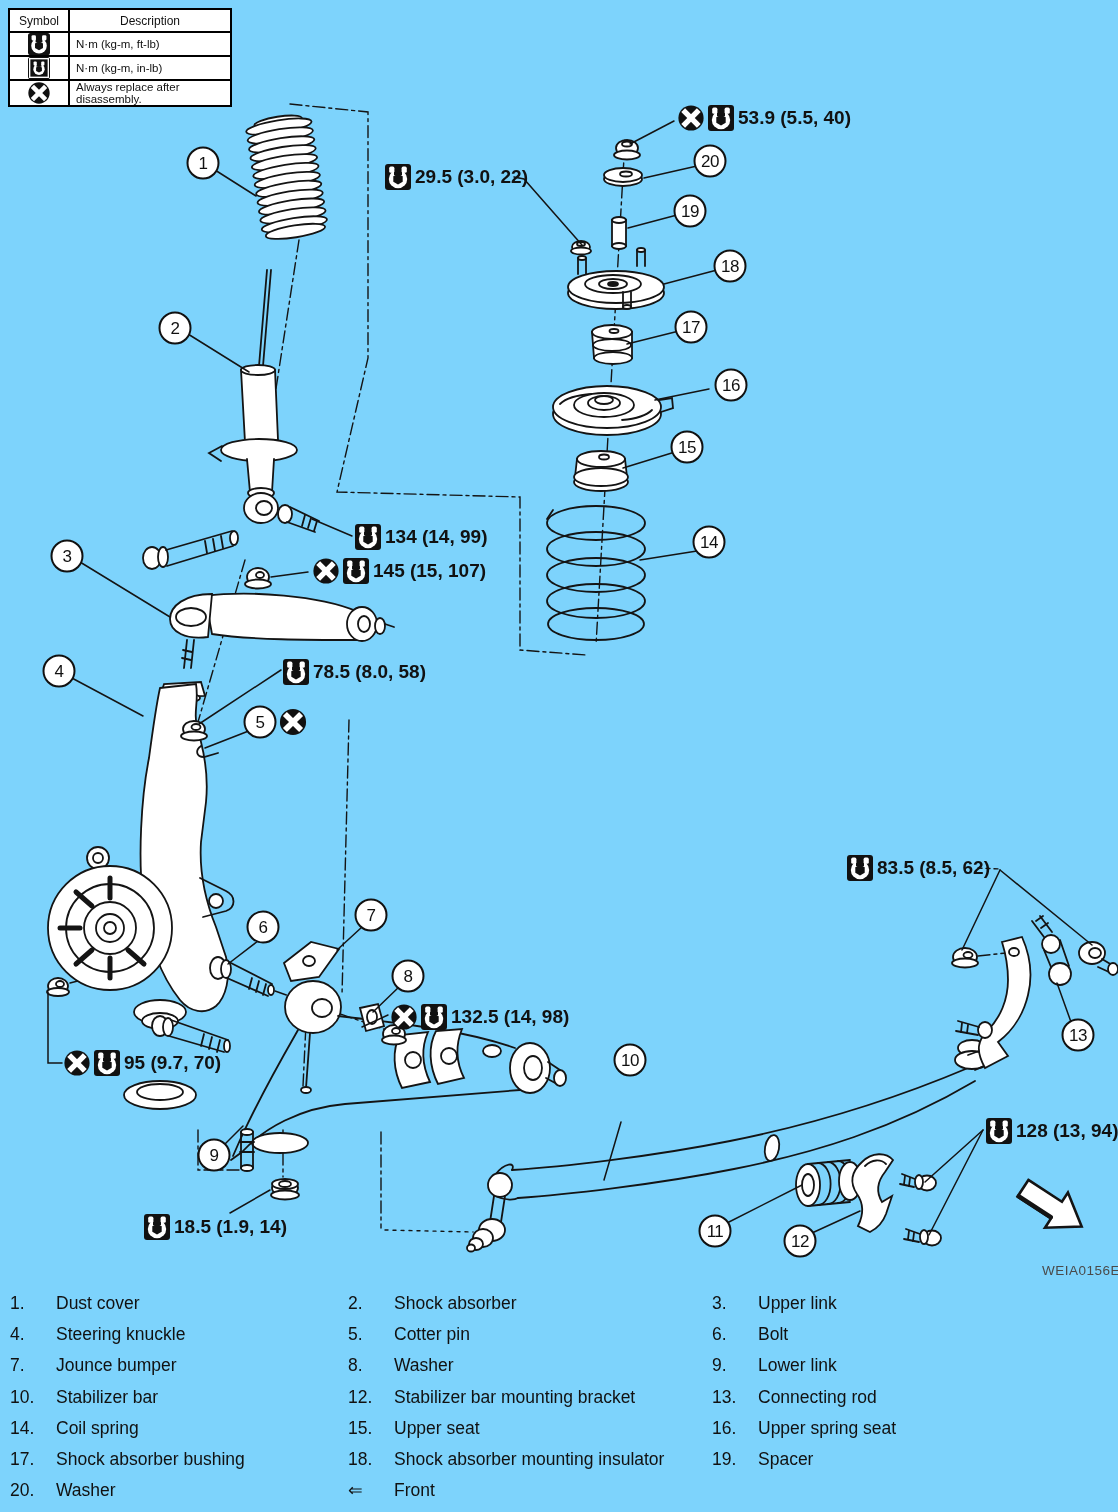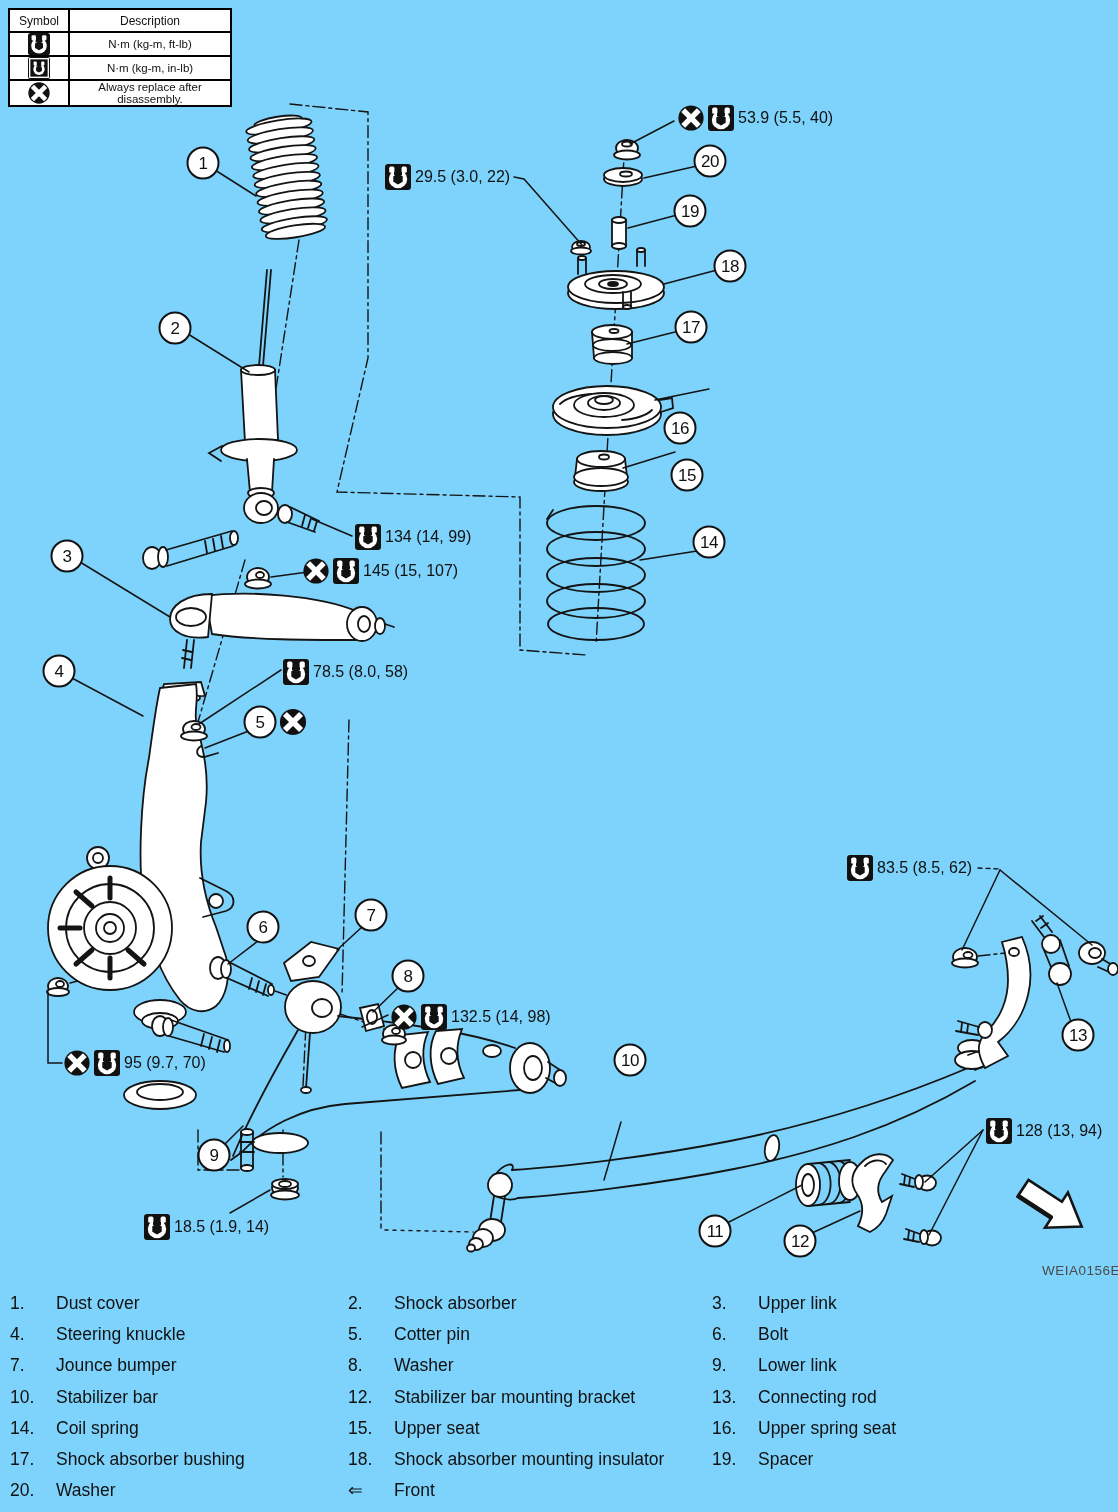--- a/index.html
+++ b/index.html
@@ -4,28 +4,28 @@
 <style>
   html,body{margin:0;padding:0;background:#fff;}
   body{font-family:"Liberation Sans",sans-serif;color:#111;}
   #page{position:relative;width:1118px;height:1512px;background:#7dd3fc;overflow:hidden;}
   svg{display:block;}
   
   .legend{position:absolute;left:8px;top:8px;border-collapse:collapse;background:#fff;}
   .legend td{border:2px solid #000;font-size:11.5px;padding:0 6px;height:21px;vertical-align:middle;}
   .legend .hdr td{text-align:center;font-size:12px;}
   .legend .sym{width:46px;text-align:center;}
-  .legend .desc{width:148px;text-align:center;}
+  .legend .desc{width:148px;}
   .licon{display:inline-block;vertical-align:middle;}
   
   .callout{position:absolute;display:flex;align-items:center;gap:3px;transform:translate(-50%,-50%);}
   .bubble{width:29px;height:29px;border:2.2px solid #111;border-radius:50%;background:#fff;
           display:flex;align-items:center;justify-content:center;font-size:17px;letter-spacing:-0.5px;}
   .torque{position:absolute;display:flex;align-items:center;gap:4px;transform:translateY(-50%);}
-  .torque .t{font-size:16px;font-weight:normal;white-space:nowrap;}
+  .torque .t{font-size:19px;font-weight:bold;white-space:nowrap;}
   .badge{width:26px;height:26px;flex:0 0 26px;}
   .callout .badge{width:27px;height:27px;flex:0 0 27px;}
   
   .figcode{position:absolute;left:1042px;top:1263px;font-size:13.5px;color:#4a4a4a;letter-spacing:0.5px;}
   
   .parts{position:absolute;left:10px;top:1288px;width:1104px;display:grid;
          grid-template-columns:338px 364px 402px;}
   .pitem{display:flex;height:31.2px;align-items:center;font-size:17.5px;}
   .pnum{width:46px;flex:0 0 46px;}
   .plabel{white-space:nowrap;}
@@ -497,25 +497,25 @@
 
     </div>
       <div class="callout" style="left: 1078px; top: 1035px;">
       <span class="bubble">13</span>
 
     </div>
       <div class="callout" style="left: 709px; top: 542px;">
       <span class="bubble">14</span>
 
     </div>
-      <div class="callout" style="left: 687px; top: 447px; margin-top: 28px;">
+      <div class="callout" style="left: 687px; top: 447px;">
       <span class="bubble">15</span>
 
     </div>
-      <div class="callout" style="left: 680px; top: 385px; margin-top: 43px;">
+      <div class="callout" style="left: 731px; top: 385px;">
       <span class="bubble">16</span>
 
     </div>
       <div class="callout" style="left: 691px; top: 327px;">
       <span class="bubble">17</span>
 
     </div>
       <div class="callout" style="left: 730px; top: 266px;">
       <span class="bubble">18</span>
 
@@ -564,21 +564,21 @@
       <svg class="badge" viewBox="0 0 26 26">
         <rect width="26" height="26" rx="3" fill="#111"></rect>
           <circle cx="13" cy="15" r="9.2" fill="#fff"></circle>
         <rect x="9" y="0" width="8" height="11" fill="#111"></rect>
         <rect x="4.2" y="2.6" width="5.2" height="6.2" rx="1.6" fill="#fff"></rect>
         <rect x="16.6" y="2.6" width="5.2" height="6.2" rx="1.6" fill="#fff"></rect>
         <polygon points="13,9.6 17.7,12.3 17.7,17.7 13,20.4 8.3,17.7 8.3,12.3" fill="#111"></polygon>
       </svg>
       <span class="t">134 (14, 99)</span>
     </div>
-      <div class="torque" style="left: 303px; top: 571px;">
+      <div class="torque" style="left: 313px; top: 571px;">
       <svg class="badge" viewBox="0 0 26 26">
         <circle cx="13" cy="13" r="12.6" fill="#111"></circle>
         <line x1="5.2" y1="5.2" x2="20.8" y2="20.8" stroke="#fff" stroke-width="5.4"></line>
         <line x1="20.8" y1="5.2" x2="5.2" y2="20.8" stroke="#fff" stroke-width="5.4"></line>
       </svg>
       <svg class="badge" viewBox="0 0 26 26">
         <rect width="26" height="26" rx="3" fill="#111"></rect>
           <circle cx="13" cy="15" r="9.2" fill="#fff"></circle>
         <rect x="9" y="0" width="8" height="11" fill="#111"></rect>
         <rect x="4.2" y="2.6" width="5.2" height="6.2" rx="1.6" fill="#fff"></rect>

